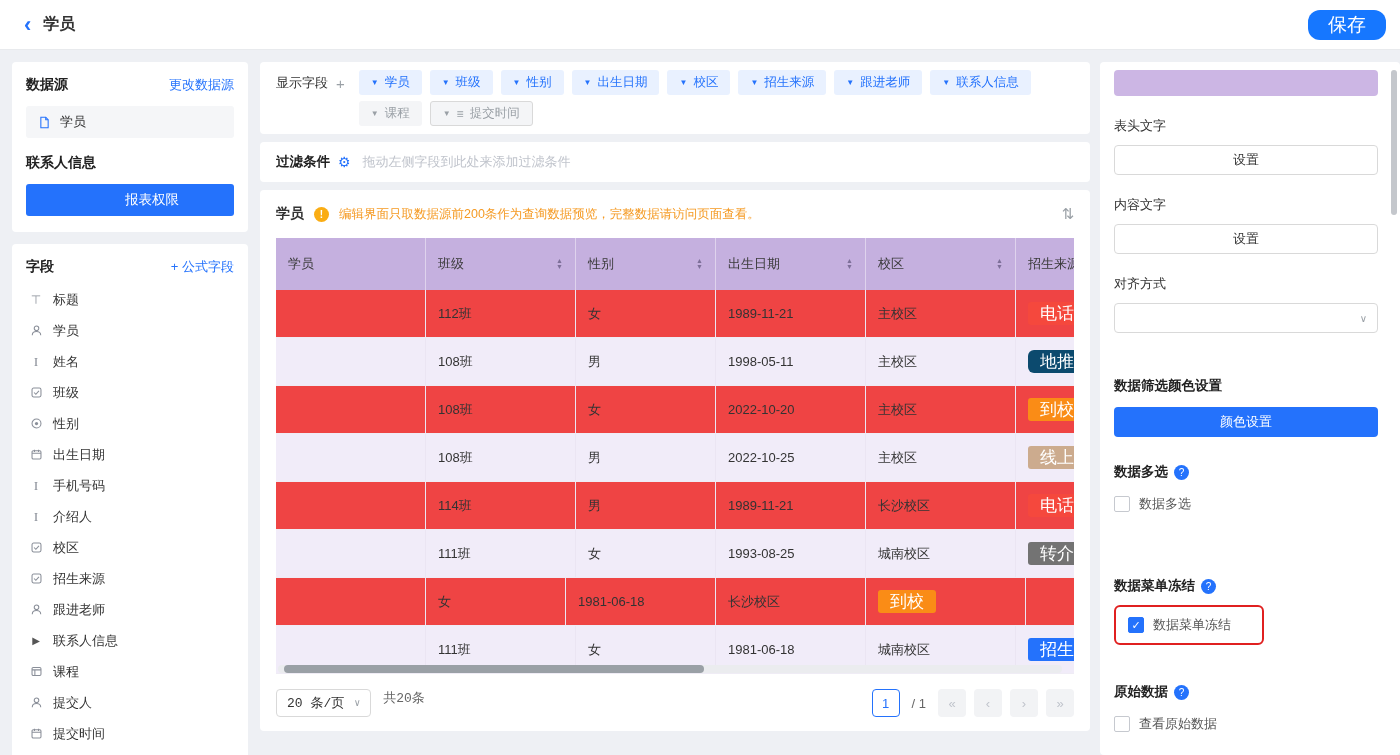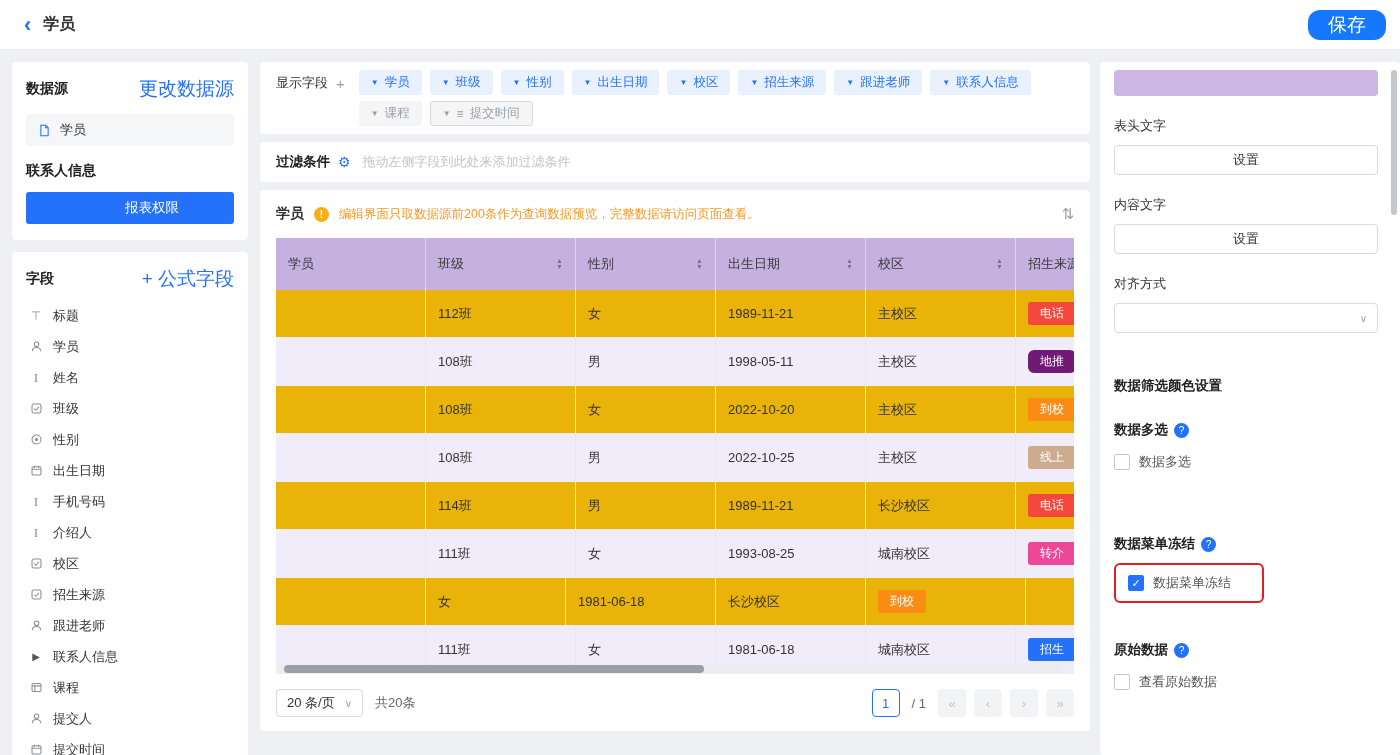--- a/index.html
+++ b/index.html
@@ -11,21 +11,21 @@
   .topbar { position:absolute; left:0; top:0; width:1400px; height:50px; background:#fff; border-bottom:1px solid #e8eaed; display:flex; align-items:center; padding:0 14px; z-index:5; }
   .back { color:#2472fc; font-size:22px; line-height:1; margin:0 12px 0 10px; cursor:pointer; font-weight:bold; }
   .page-title { font-size:16px; font-weight:bold; color:#333; }
   .save-btn { margin-left:auto; width:78px; height:30px; background:#1677ff; color:#fff; border:none; border-radius:12px; font-size:19px; cursor:pointer; font-family:inherit; }
 
   
   .left-col { position:absolute; left:12px; top:62px; width:236px; }
   .p-datasource { padding:14px 14px 16px; margin-bottom:12px; }
   .hrow { display:flex; align-items:center; justify-content:space-between; }
   .h { font-size:14px; font-weight:bold; color:#222; }
-  .link { color:#2472fc; font-size:19px; cursor:pointer; text-decoration:none;text-align:center; }
+  .link { color:#2472fc; font-size:13px; cursor:pointer; text-decoration:none;text-align:center; }
   .ds-item { margin-top:12px; height:32px; background:#f5f6f8; border-radius:3px; display:flex; align-items:center; gap:8px; padding:0 10px; }
   .ds-item .lbl { font-size:13px; color:#333; }
   .p-datasource .h2 { margin-top:16px; font-size:14px; font-weight:bold; }
   .btn-primary { margin-top:12px; width:100%; height:32px; background:#2472fc; border:none; border-radius:3px; color:#fff; font-size:13.5px; cursor:pointer; font-family:inherit;padding-left:44px; }
   .p-fields { padding:14px 0 6px; height:521px; overflow:hidden; }
   .p-fields .hrow { padding:0 14px; }
   .field-list { list-style:none; margin-top:8px; }
   .field-item { height:31px; display:flex; align-items:center; gap:9px; padding:0 16px; cursor:pointer; }
   .fi { width:16px; display:inline-flex; justify-content:center; align-items:center; color:#8a8f99; font-size:12px; flex:none; }
   .fi svg { width:13px; height:13px; }
@@ -58,29 +58,29 @@
   .warn-icon { width:15px; height:15px; border-radius:50%; background:#faad14; color:#fff; font-size:10px; font-weight:bold; display:inline-flex; align-items:center; justify-content:center; flex:none; }
   .notice { color:#f59a23; font-size:12.5px; flex:1; white-space:nowrap; overflow:hidden; }
   .sort-toggle { color:#9aa0a6; font-size:15px; cursor:pointer; flex:none; }
   .tbl-wrap { flex:1; margin:0 16px; overflow:hidden; position:relative; }
   .tbl { width:900px; }
   .thead { display:flex; background:#c5b0df; height:52px; }
   .th { display:flex; align-items:center; justify-content:space-between; padding:0 12px; font-size:13px; color:#3a3a3a; border-right:1px solid rgba(255,255,255,0.45); cursor:pointer; }
   .sorters { display:inline-flex; flex-direction:column; line-height:6px; font-size:7px; color:#7d6f99; margin-left:8px; }
   .w0{width:150px;flex:none} .w1{width:150px;flex:none} .w2{width:140px;flex:none}
   .w3{width:150px;flex:none} .w4{width:150px;flex:none} .w5{width:160px;flex:none}
-  .tr { display:flex; height:48px; background:#eab308; border-bottom:1px solid #efecf5; }
+  .tr { display:flex; height:48px; background:#ef4444; border-bottom:1px solid #efecf5; }
   .tr.alt { background:#f1ecf9; }
   .td { display:flex; align-items:center; padding:0 12px; font-size:13px; color:#333; border-right:1px solid #ebe5f3; overflow:hidden; }
-  .badge { display:inline-block; height:23px; line-height:23px; padding:0 12px; border-radius:3px; color:#fff; font-size:12px; white-space:nowrap; }
+  .badge { display:inline-block; height:23px; line-height:23px; padding:0 12px; border-radius:3px; color:#fff; font-size:17px; white-space:nowrap; }
   .hscroll { position:absolute; left:2px; bottom:2px; width:784px; height:8px; background:#ebecef; border-radius:4px; }
   .hthumb { position:absolute; left:6px; top:0; width:420px; height:8px; background:#9aa0a6; border-radius:4px; cursor:pointer; }
 
   .pg { height:56px; flex:none; display:flex; align-items:center; justify-content:space-between; padding:0 16px; }
-  .pg-left { display:flex; align-items:center; }
+  .pg-left { display:flex; align-items:flex-start;font-family:Liberation Mono, monospace; }
   .pg-size { display:inline-flex; align-items:center; gap:10px; height:28px; padding:0 10px; border:1px solid #d9d9d9; border-radius:4px; font-size:13px; cursor:pointer; background:#fff; }
   .chev { color:#9aa0a6; font-size:10px; }
   .pg-total { margin-left:12px; color:#666; }
   .pg-right { display:flex; align-items:center; gap:8px; }
   .pg-cur { width:28px; height:28px; border:1px solid #2472fc; color:#2472fc; border-radius:4px; display:inline-flex; align-items:center; justify-content:center; background:#fff; cursor:pointer; }
   .pg-of { color:#666; margin:0 4px; }
   .pg-btn { width:28px; height:28px; border:none; border-radius:4px; background:#f2f3f5; color:#c0c4cc; font-size:13px; cursor:pointer; display:inline-flex; align-items:center; justify-content:center; font-family:inherit; }
 
   
   .right-col { position:absolute; left:1100px; top:62px; width:300px; height:693px; background:#fff; border-radius:4px; padding:8px 22px 0 14px; overflow:hidden; }
@@ -365,21 +365,21 @@
               <span class="badge" style="background-color: rgb(245, 72, 61);">电话</span>
             </div>
         </div>
         <div class="tr alt">
           <div class="td w0"></div>
           <div class="td w1">108班</div>
           <div class="td w2">男</div>
           <div class="td w3">1998-05-11</div>
           <div class="td w4">主校区</div>
           <div class="td w5">
-              <span class="badge" style="background-color: #701a75; border-radius: 6px;">地推</span>
+              <span class="badge" style="background-color: #0c4a6e; border-radius: 6px;">地推</span>
             </div>
         </div>
         <div class="tr">
           <div class="td w0"></div>
           <div class="td w1">108班</div>
           <div class="td w2">女</div>
           <div class="td w3">2022-10-20</div>
           <div class="td w4">主校区</div>
           <div class="td w5">
               <span class="badge" style="background-color: rgb(250, 140, 22);">到校</span>
@@ -405,21 +405,21 @@
               <span class="badge" style="background-color: rgb(245, 72, 61);">电话</span>
             </div>
         </div>
         <div class="tr alt">
           <div class="td w0"></div>
           <div class="td w1">111班</div>
           <div class="td w2">女</div>
           <div class="td w3">1993-08-25</div>
           <div class="td w4">城南校区</div>
           <div class="td w5">
-              <span class="badge" style="background-color: #ec4899;">转介</span>
+              <span class="badge" style="background-color: #737373;">转介</span>
             </div>
         </div>
         <div class="tr">
           <div class="td w0"></div>
           <div class="td w2">女</div>
           <div class="td w3">1981-06-18</div>
           <div class="td w4">长沙校区</div>
           <div class="td w5">
               <span class="badge" style="background-color: rgb(250, 140, 22);">到校</span>
             </div>
@@ -470,20 +470,21 @@
   <button class="s-btn">设置</button>
 
   <div class="s-label">对齐方式</div>
   <div class="s-select">
       <i class="chev">∨</i>
     </div>
 
   <div class="s-head mt44">
       <span>数据筛选颜色设置</span>
     </div>
+  <button class="s-btn-blue">颜色设置</button>
 
   <div class="s-head mt26">
       <span>数据多选</span>
       <span class="q-icon">?</span>
     </div>
   <div class="cb-row">
     <span class="cb"></span>
     <span class="cb-label">数据多选</span>
   </div>
 

